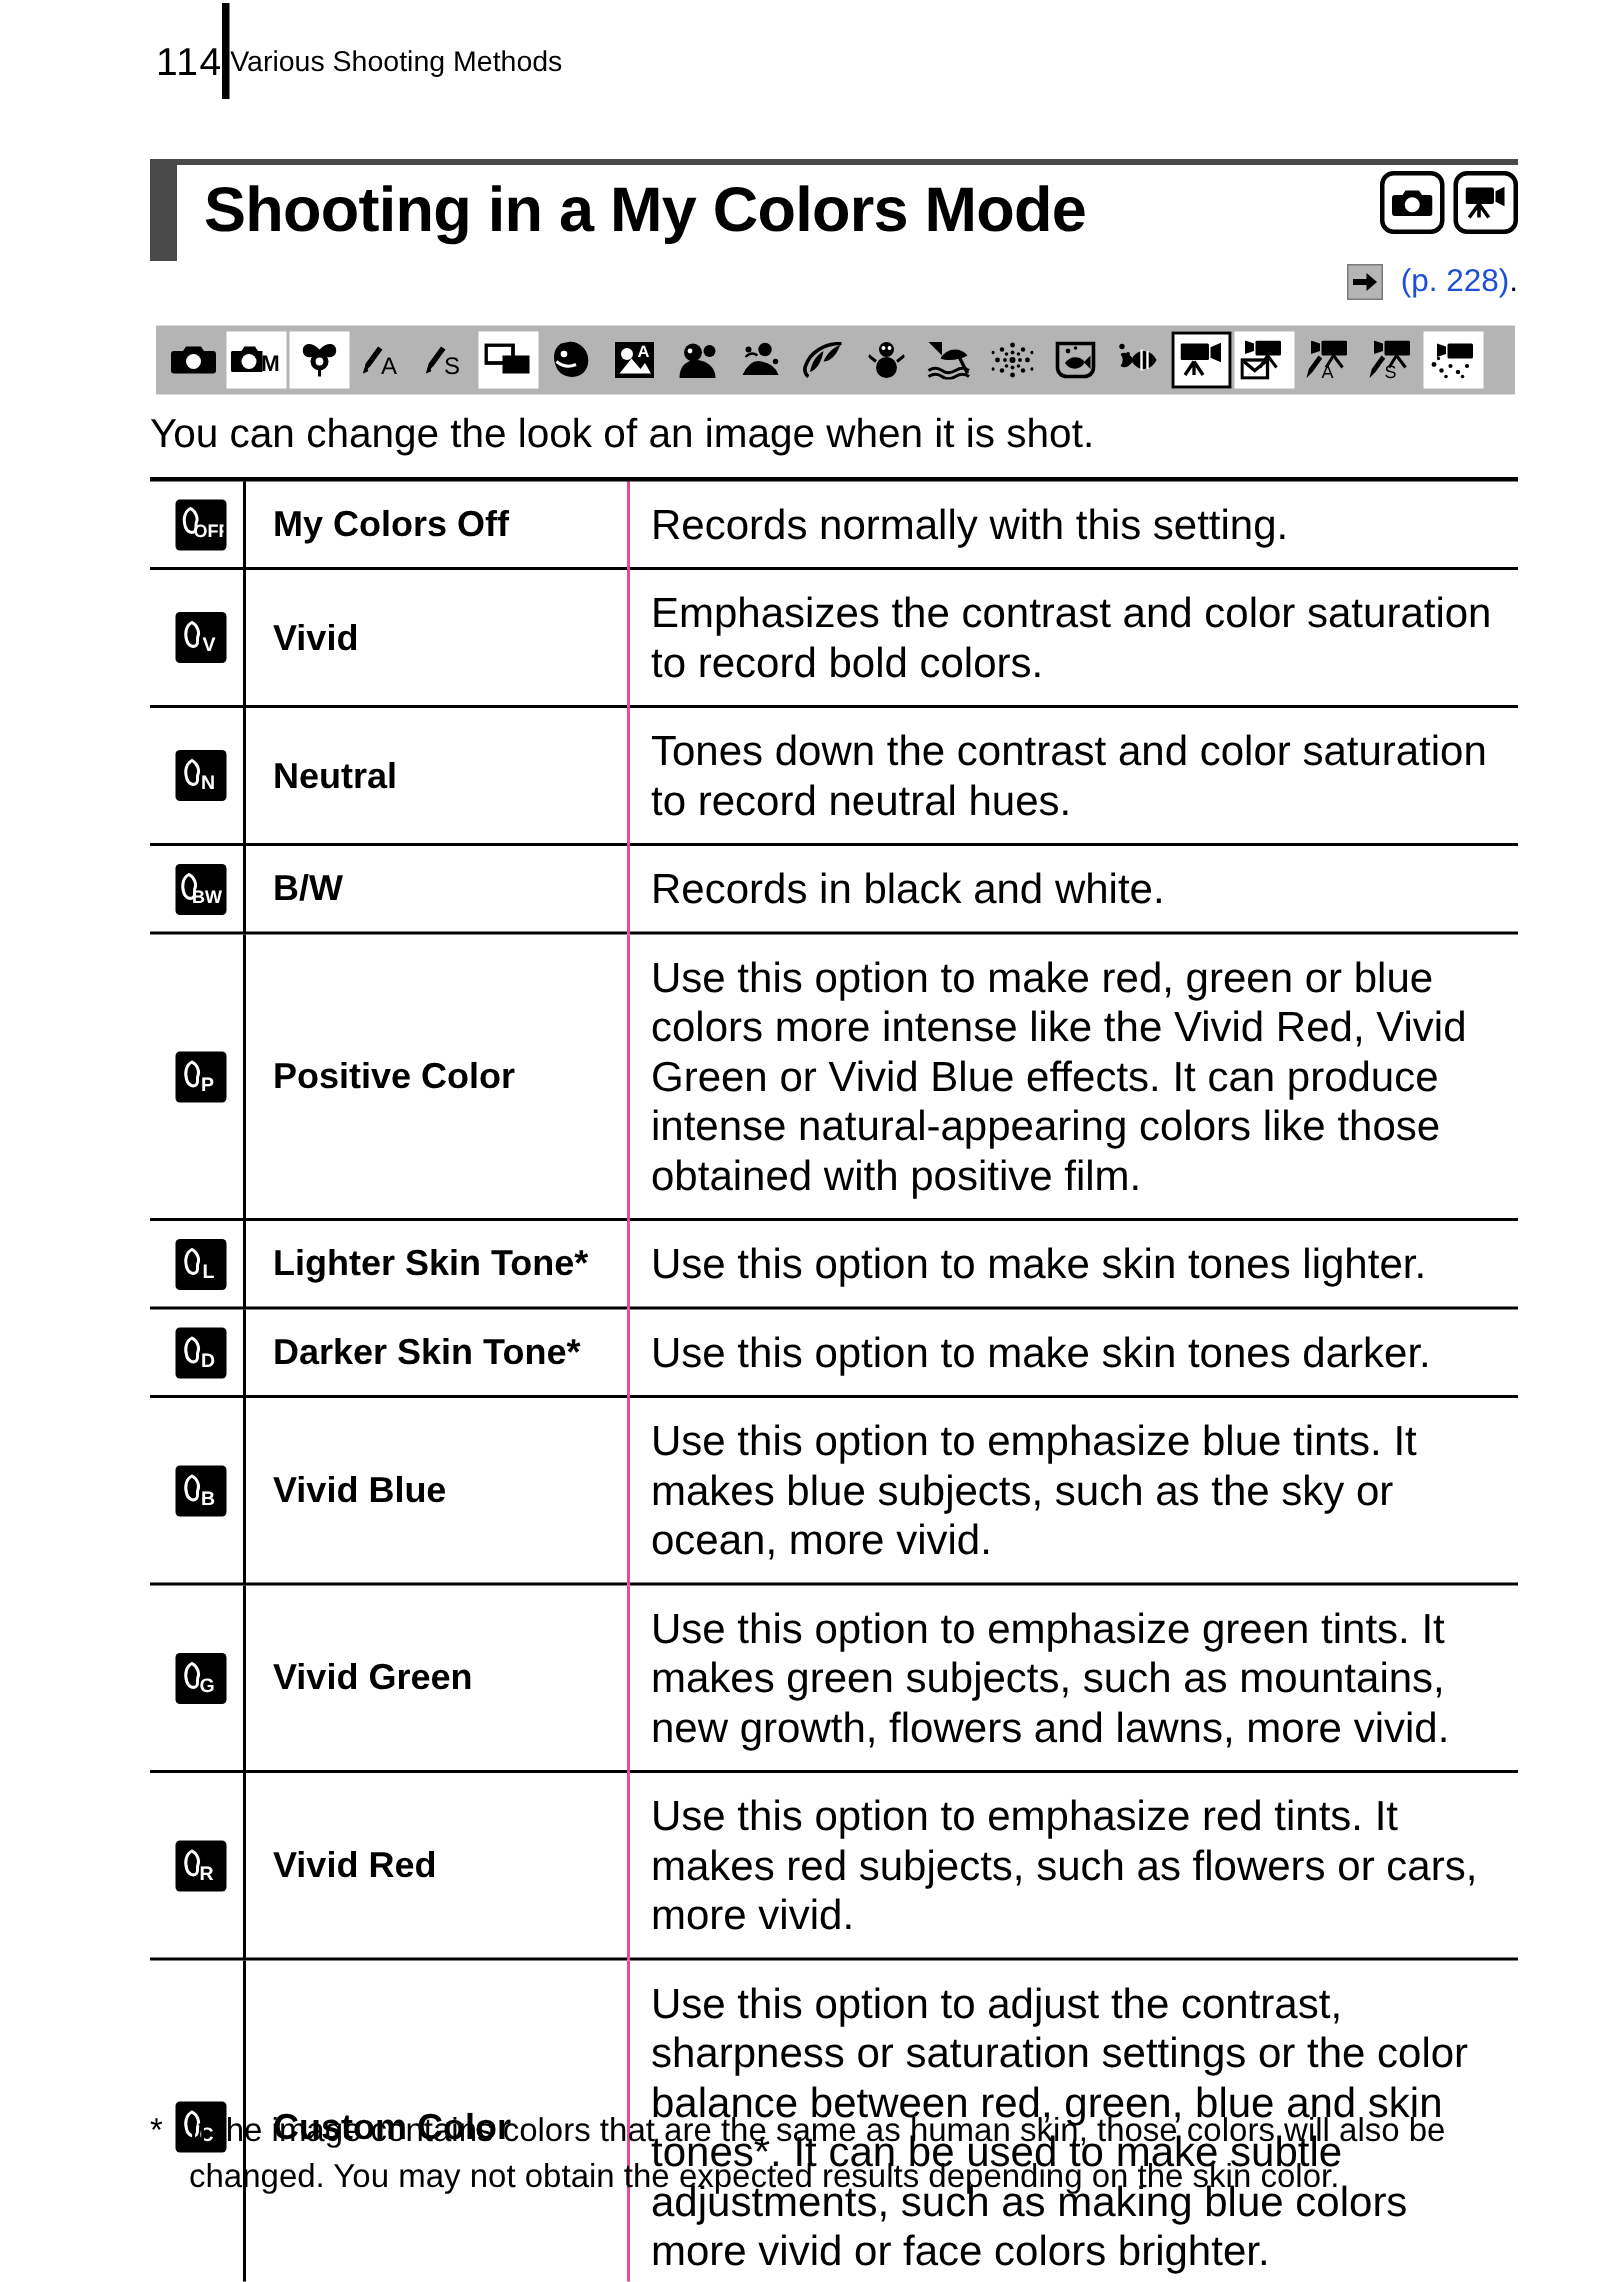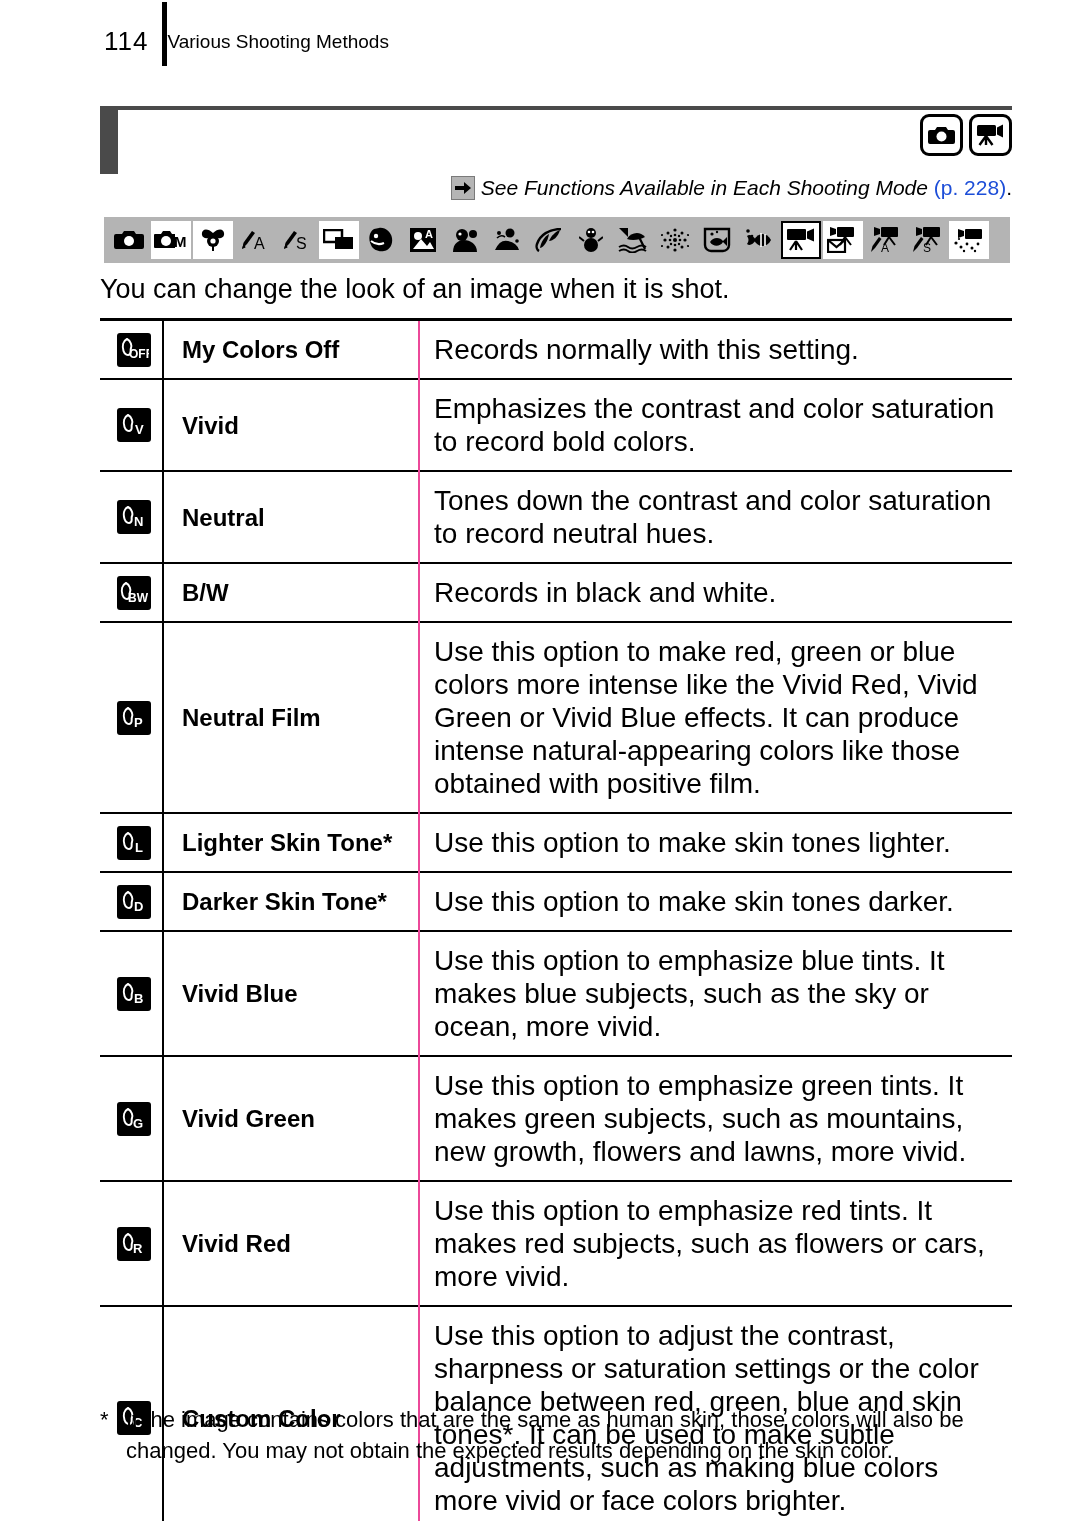--- a/index.html
+++ b/index.html
@@ -30,21 +30,21 @@
     top: 10px;
     display: flex;
     align-items: center;
     height: 62px;
   }
   .runhead .pageno {
     font-size: 26px;
     font-weight: 400;
     letter-spacing: 1px;
     line-height: 1;
-    padding-right: 14px;
+    padding-right: 0;
   }
   .runhead .rule {
     width: 5px;
     align-self: stretch;
     background: #000;
     margin-top: -8px;
     margin-bottom: 6px;
   }
   .runhead .chap {
     font-size: 19px;
@@ -242,20 +242,21 @@
 
   <div class="runhead">
     <div class="pageno">114</div>
     <div class="rule"></div>
     <div class="chap">Various Shooting Methods</div>
   </div>
 
   <div class="title-block">
     <div class="title-topline"></div>
     <div class="title-bar"></div>
+    <div class="title-text">Shooting in a My Colors Mode</div>
     <div class="title-icons">
       <div class="mode-chip">
         <svg width="27" height="20" viewBox="0 0 27 20" aria-hidden="true">
           <path d="M2 5 h5 l2-3 h9 l2 3 h5 a2 2 0 0 1 2 2 v10 a2 2 0 0 1 -2 2 H2 a2 2 0 0 1 -2 -2 V7 a2 2 0 0 1 2 -2 z" fill="#000"></path>
           <circle cx="13.5" cy="11.5" r="5" fill="#fff"></circle>
         </svg>
       </div>
       <div class="mode-chip">
         <svg width="27" height="22" viewBox="0 0 27 22" aria-hidden="true">
           <rect x="0" y="1" width="19" height="11" rx="1.5" fill="#000"></rect>
@@ -265,21 +266,20 @@
       </div>
     </div>
   </div>
 
   <div class="xref">
     <span class="arrow-box">
       <svg width="16" height="14" viewBox="0 0 16 14" aria-hidden="true">
         <path d="M0 5 h9 V1 l7 6 l-7 6 V9 H0 z" fill="#000"></path>
       </svg>
     </span>
-    <span>See Functions Available in Each Shooting Mode</span>
     <span>&nbsp;</span>
     <span class="xref-link">(p. 228)</span>
     <span class="xref-period">.</span>
   </div>
 
   <div class="mode-strip">
 
     <div class="mi">
       <svg width="30" height="22" viewBox="0 0 30 22">
           <path d="M2 5 h6 l2-3 h10 l2 3 h6 a2 2 0 0 1 2 2 v11 a2 2 0 0 1 -2 2 H2 a2 2 0 0 1 -2 -2 V7 a2 2 0 0 1 2 -2z" fill="#000"></path>
@@ -556,21 +556,21 @@
 
         <tr>
           <td class="c-icon">
             <span class="pal-tile">
               <svg width="30" height="28" viewBox="0 0 30 28">
                   <path d="M9 4 C5 6 4 11 5.5 16 C6.5 19.5 10 21 12 19 C13.5 17.5 12 15 13 13 C14 11 13 6 9 4z" fill="none" stroke="#fff" stroke-width="2"></path>
                   <text x="15" y="23" font-family="Liberation Sans, sans-serif" font-size="13" font-weight="bold" fill="#fff">P</text>
                 </svg>
             </span>
           </td>
-          <td class="c-name">Neutral Film</td>
+          <td class="c-name">Positive Color</td>
           <td class="c-desc">Use this option to make red, green or blue colors more intense like the Vivid Red, Vivid Green or Vivid Blue effects. It can produce intense natural-appearing colors like those obtained with positive film.</td>
         </tr>
 
         <tr>
           <td class="c-icon">
             <span class="pal-tile">
               <svg width="30" height="28" viewBox="0 0 30 28">
                   <path d="M9 4 C5 6 4 11 5.5 16 C6.5 19.5 10 21 12 19 C13.5 17.5 12 15 13 13 C14 11 13 6 9 4z" fill="none" stroke="#fff" stroke-width="2"></path>
                   <text x="16" y="23" font-family="Liberation Sans, sans-serif" font-size="13" font-weight="bold" fill="#fff">L</text>
                 </svg>

